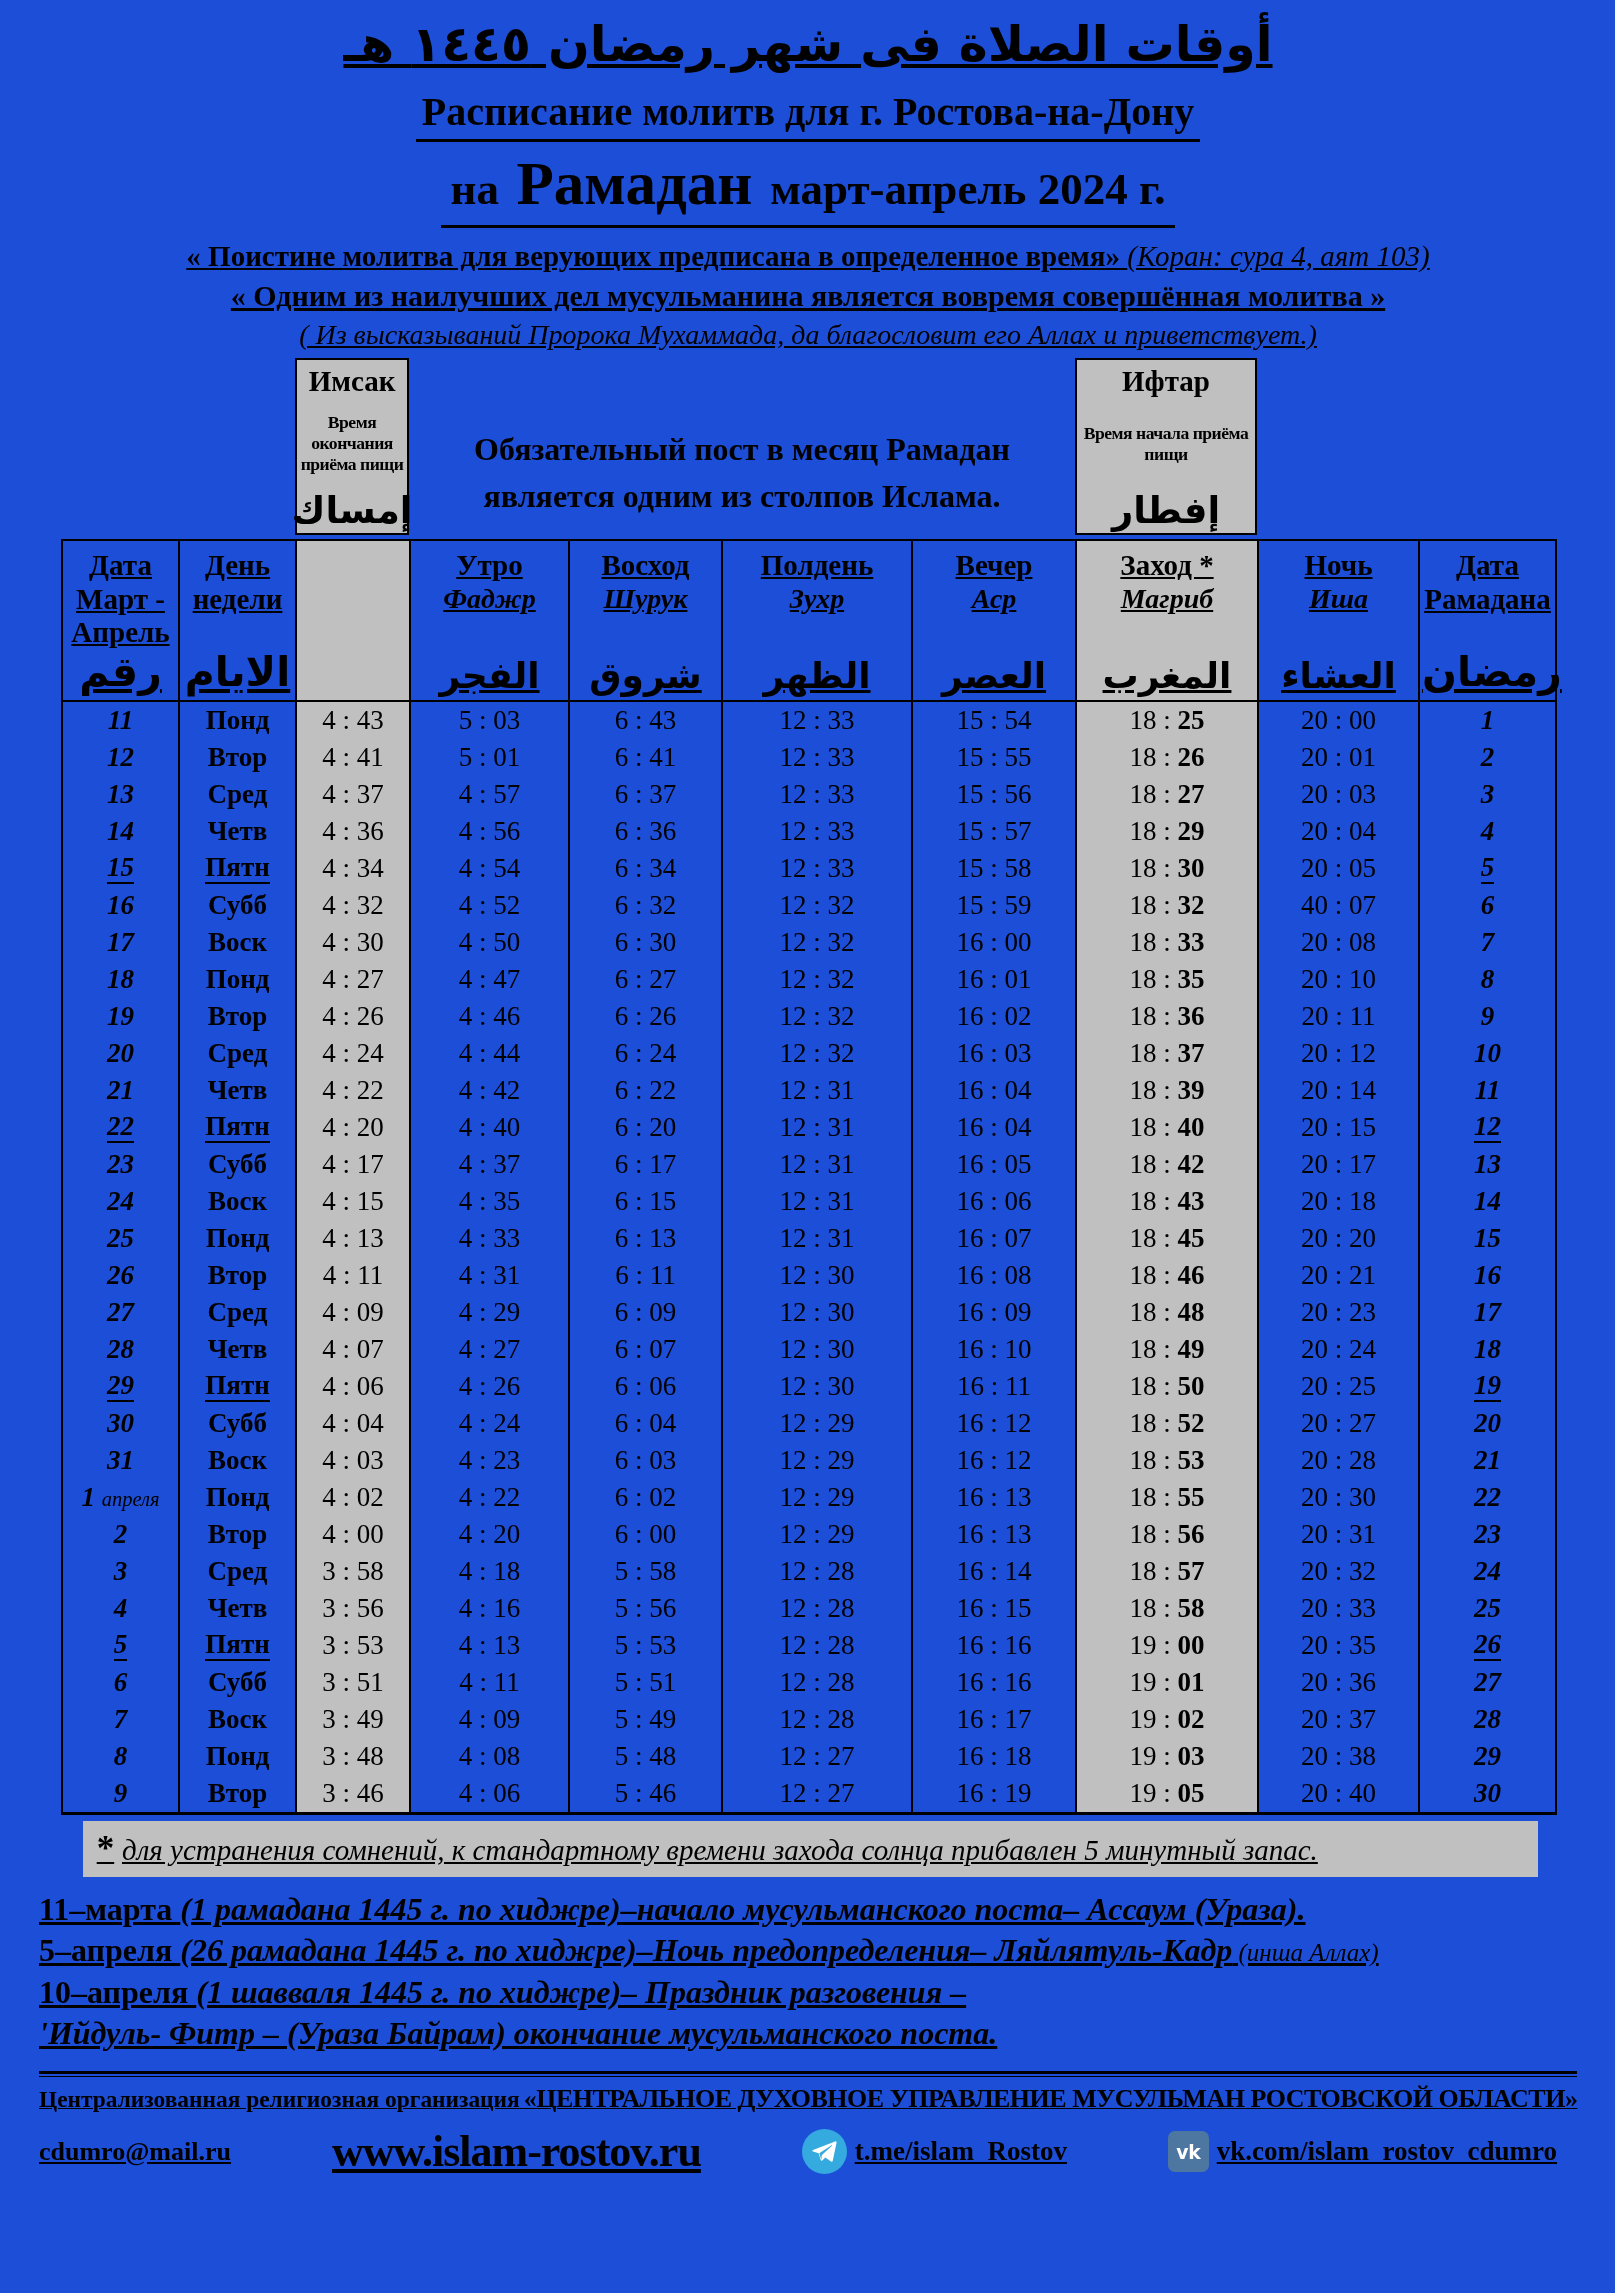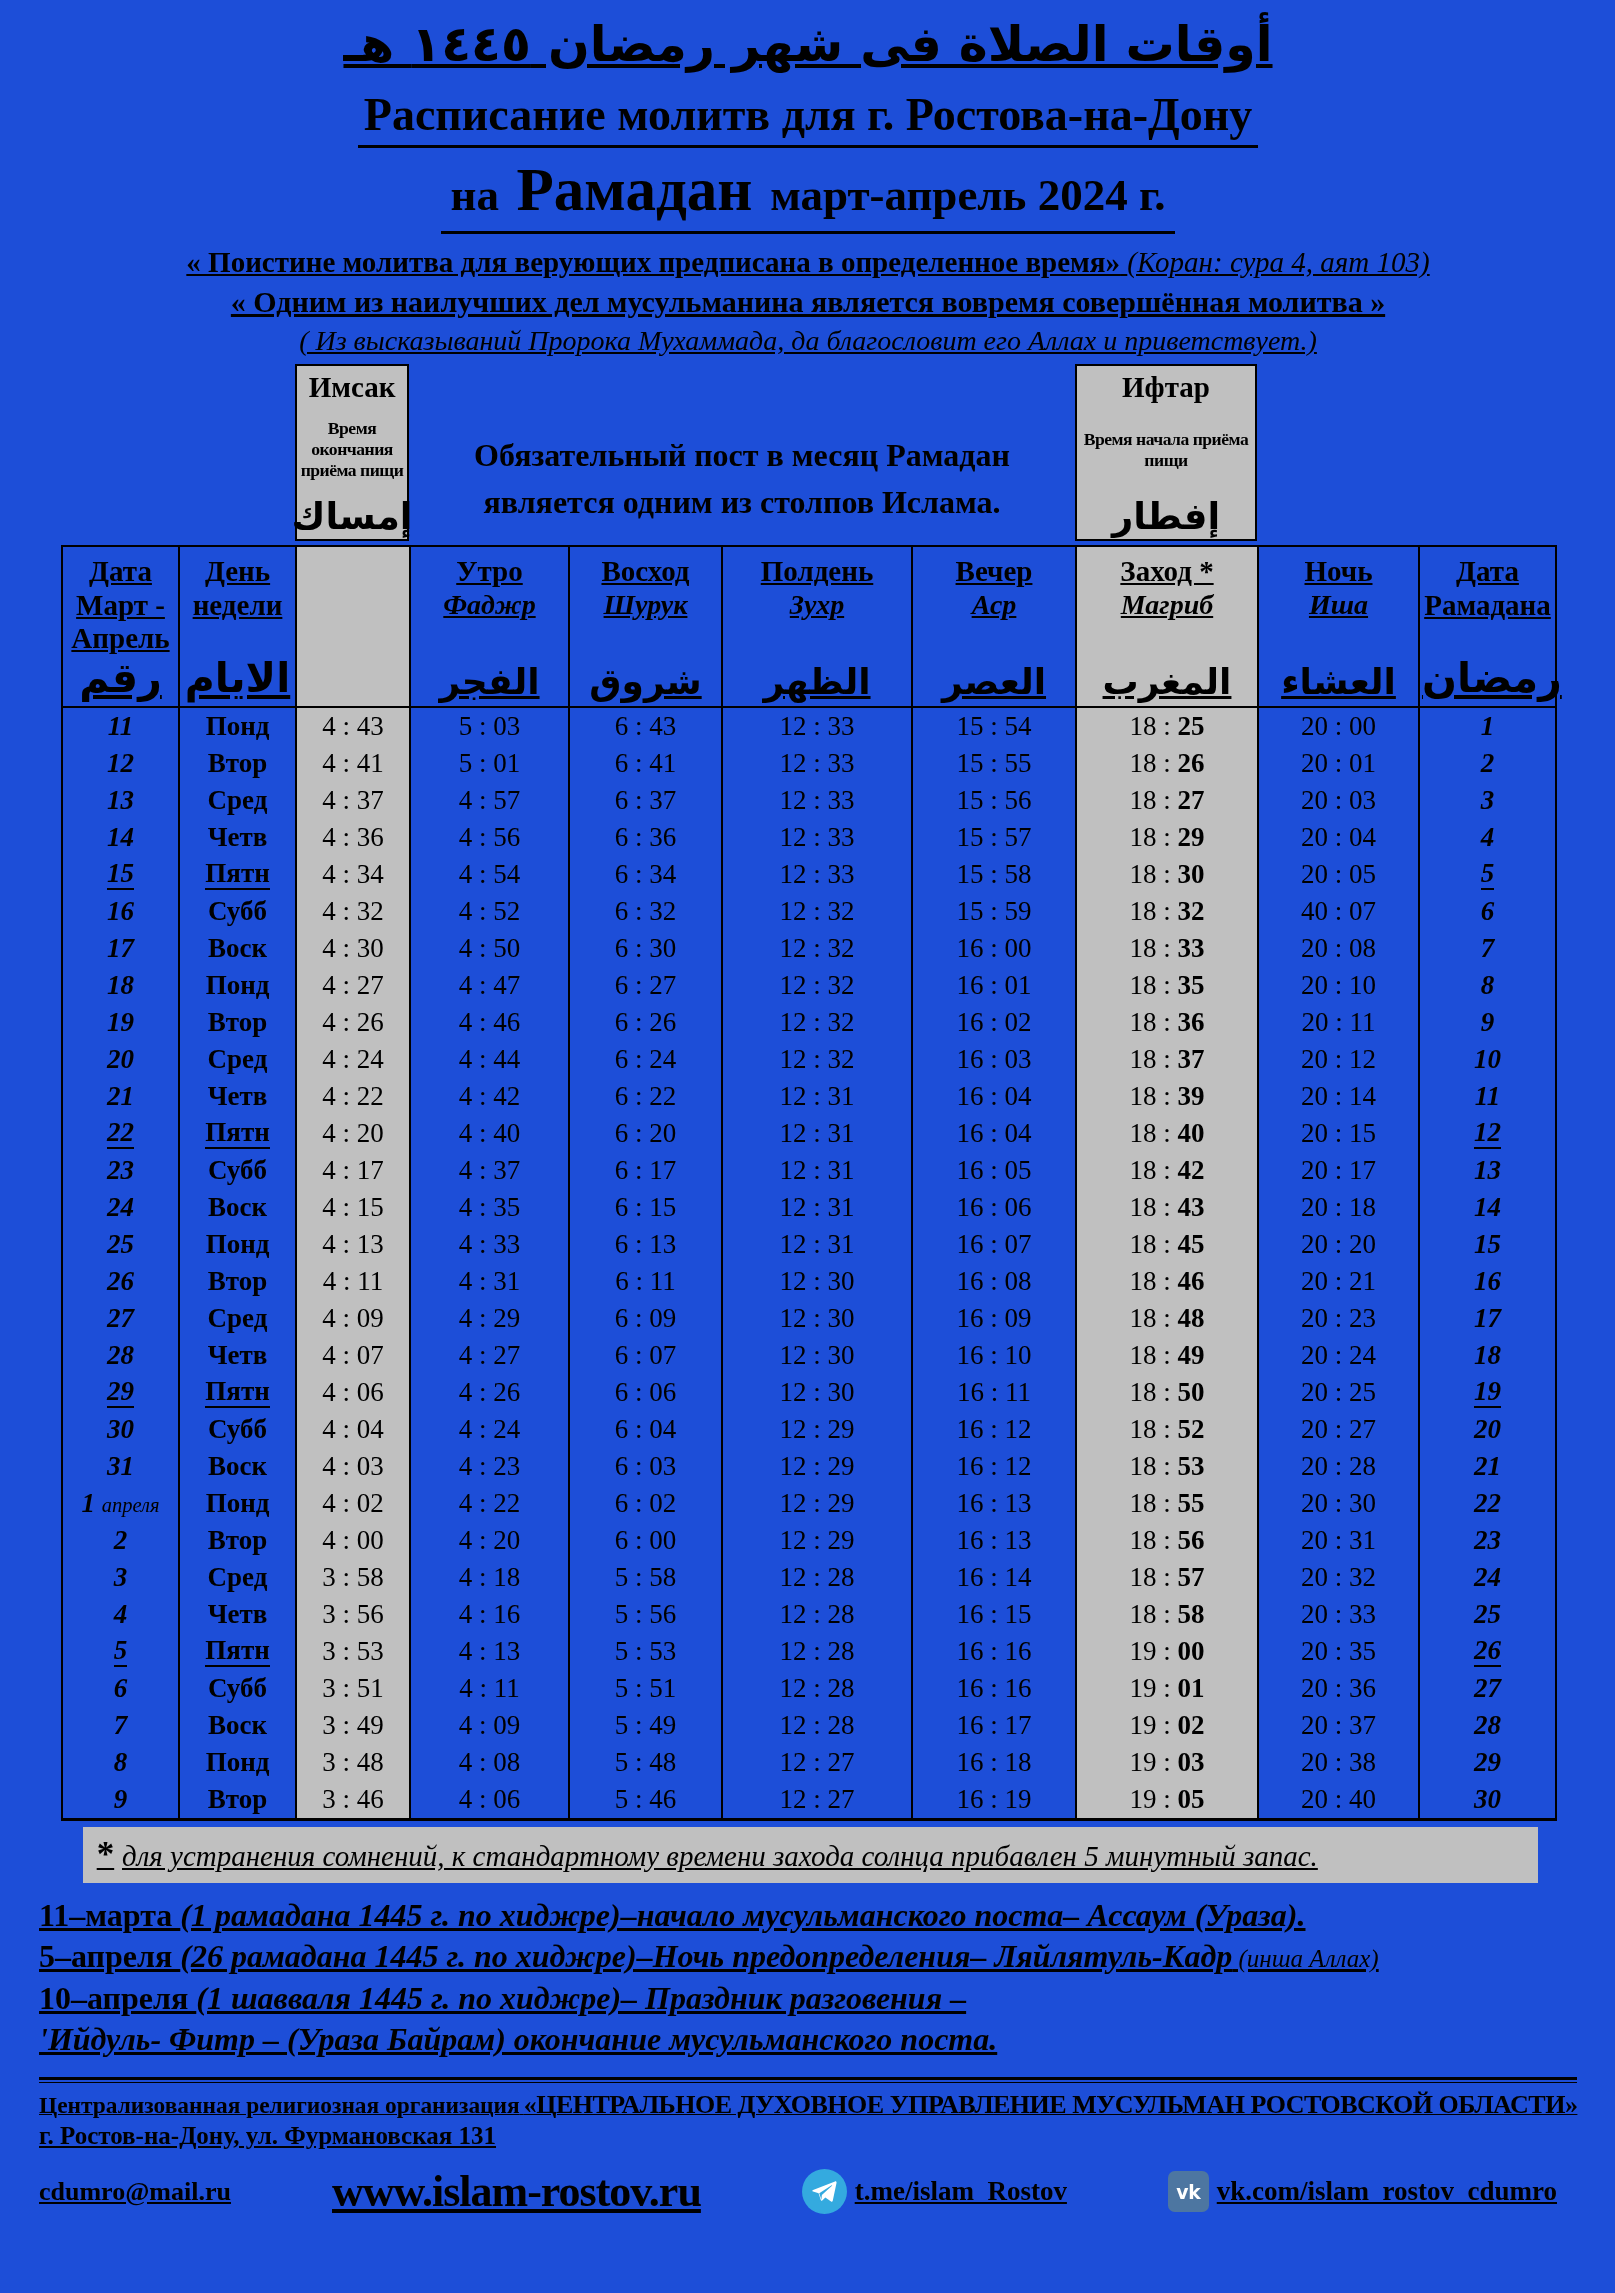--- a/index.html
+++ b/index.html
@@ -5,21 +5,21 @@
   html,body { margin:0; padding:0; background:#ffffff; }
   .page {
     position:relative; width:1616px; height:2294px; background:#1d4ed8; color:#000;
     font-family:"Liberation Serif","DejaVu Serif",serif; overflow:hidden;text-decoration:underline;
   }
   .ar { font-family:"DejaVu Sans","Liberation Sans",sans-serif; }
 
   
   .arabic-title { text-align:center; font-size:49px; font-weight:bold; margin-top:11.7px; line-height:1.35; }
   .title1 { text-align:center; margin-top:9.8px; }
-  .title1 .u { display:inline-block; font-weight:bold; font-size:46px; border-bottom:3.9px solid #000; padding:0 5.9px 3.9px; }
+  .title1 .u { display:inline-block; font-weight:bold; font-size:40px; border-bottom:3.9px solid #000; padding:0 5.9px 3.9px; }
   .title2 { text-align:center; margin-top:7.8px; }
   .title2 .u { display:inline-block; border-bottom:3.9px solid #000; padding:0 9.8px 5.9px; }
   .t2a, .t2c { font-weight:bold; font-size:45px; }
   .t2b { font-weight:bold; font-size:61px; padding:0 13.7px; }
   .quote1 { text-align:center; margin-top:11.7px; font-size:29px; }
   .quote1 .qb { font-weight:bold; }
   .quote1 .qr { font-style:italic; }
   .quote2 { text-align:center; margin-top:5.9px; font-size:30px; font-weight:bold; }
   .quote3 { text-align:center; margin-top:5.9px; font-size:28px; font-style:italic; }
 
@@ -606,21 +606,20 @@
     </div>
 
   <div class="rule"></div>
 
   <div class="org-row">
     <span class="org-prefix">Централизованная религиозная организация</span>
     <span class="org-name">«ЦЕНТРАЛЬНОЕ ДУХОВНОЕ УПРАВЛЕНИЕ МУСУЛЬМАН РОСТОВСКОЙ ОБЛАСТИ»</span>
   </div>
 
   <div class="footer-mid">
-    <span class="addr">г. Ростов-на-Дону, ул. Фурмановская 131</span>
   </div>
 
   <div class="footer-bottom">
     <span class="email">cdumro@mail.ru</span>
     <span class="website">www.islam-rostov.ru</span>
     <span class="social">
       <svg class="tg-badge" viewBox="0 0 24 24">
         <circle cx="12" cy="12" r="12" fill="#34aadf"></circle>
         <path fill="#ffffff" d="M17.6 6.6 L5.9 11.2 c-.6.25-.55.65 0 .82 l2.95 .95 1.15 3.55 c.18.5.45.55.8.22 l1.65-1.6 3.05 2.25 c.45.28.78.12.9-.45 l2-9.45 c.15-.7-.25-1-.8-.89 Z M9.2 12.9 l6.6-4.2 c.3-.18.4 0 .2.2 l-5.4 4.95 -.25 2.5 Z"></path>
       </svg>

